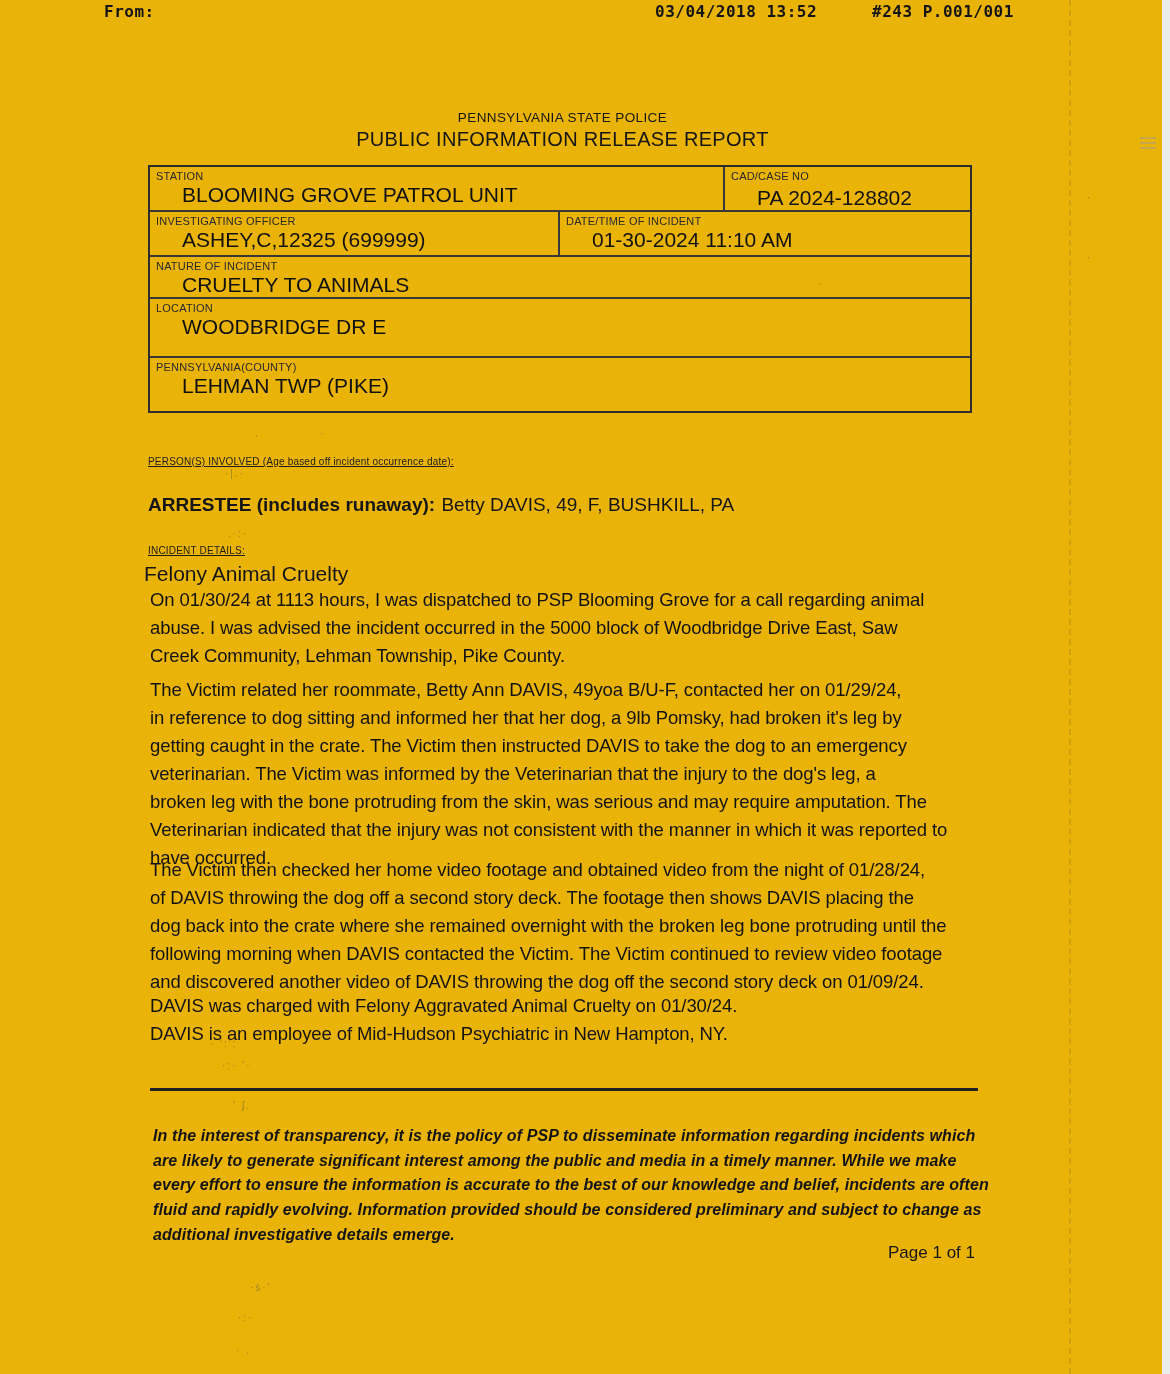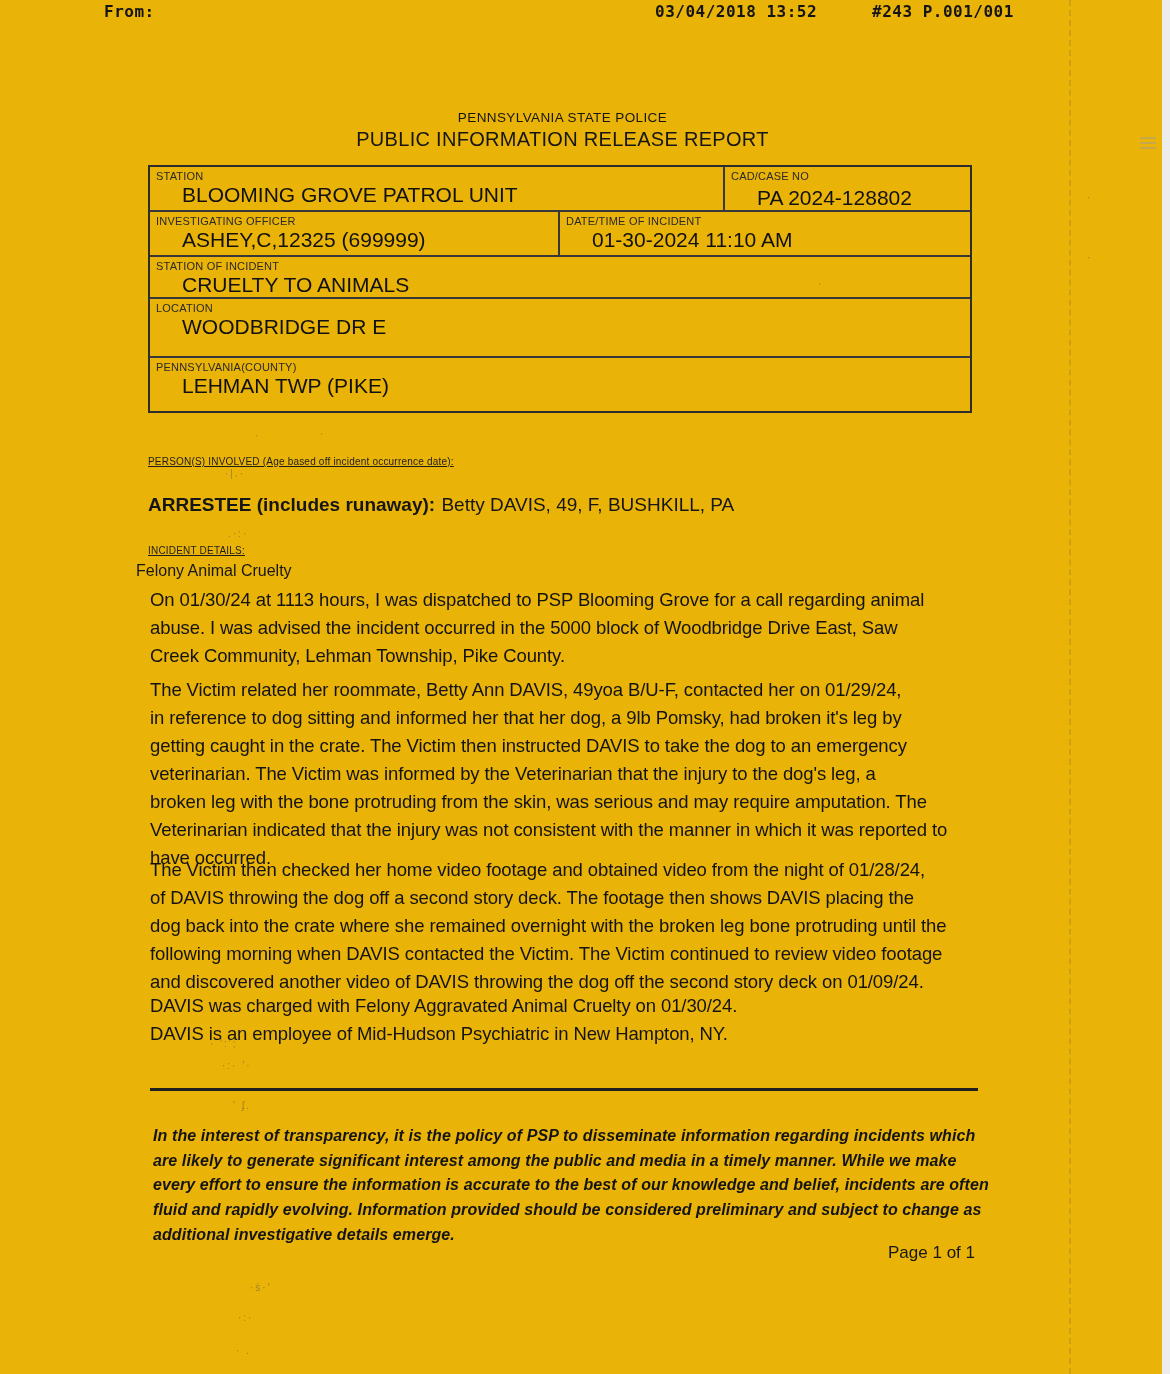--- a/index.html
+++ b/index.html
@@ -40,21 +40,21 @@
   
   .sec-heading{
     position:absolute;left:148px;font-size:10px;letter-spacing:.2px;
     text-decoration:underline;color:#1d1d1d;white-space:nowrap;
   }
   .persons-heading{top:456px;}
   .incident-heading{top:545px;}
   .arrestee-line{position:absolute;left:148px;top:494px;font-size:19px;white-space:nowrap;}
   .arrestee-label{font-weight:bold;}
   .arrestee-value{margin-left:.33em;}
-  .sub-heading{position:absolute;left:136px;top:562px;font-size:16px;}
+  .sub-heading{position:absolute;left:144px;top:562px;font-size:21px;}
   .para{
     position:absolute;left:150px;width:900px;
     font-size:18.5px;line-height:28px;letter-spacing:-0.1px;
     white-space:pre-line;color:#131313;
   }
   .para-0{top:586px;} .para-1{top:676px;} .para-2{top:856px;} .para-3{top:992px;}
   
   .divider{position:absolute;left:150px;top:1088px;width:828px;height:3px;background:#1f1f1f;}
   .disclaimer{
     position:absolute;left:153px;top:1124px;width:880px;
@@ -100,21 +100,21 @@
         <div class="cell-label">INVESTIGATING OFFICER</div>
         <div class="cell-value">ASHEY,C,12325 (699999)</div>
       </div>
       <div class="form-cell w-datetime">
         <div class="cell-label">DATE/TIME OF INCIDENT</div>
         <div class="cell-value">01-30-2024 11:10 AM</div>
       </div>
     </div>
     <div class="form-row r3">
       <div class="form-cell w-full">
-        <div class="cell-label">STATION OF INCIDENT</div>
+        <div class="cell-label">NATURE OF INCIDENT</div>
         <div class="cell-value">CRUELTY TO ANIMALS</div>
       </div>
     </div>
     <div class="form-row r4">
       <div class="form-cell w-full">
         <div class="cell-label">LOCATION</div>
         <div class="cell-value">WOODBRIDGE DR E</div>
       </div>
     </div>
     <div class="form-row r5">

